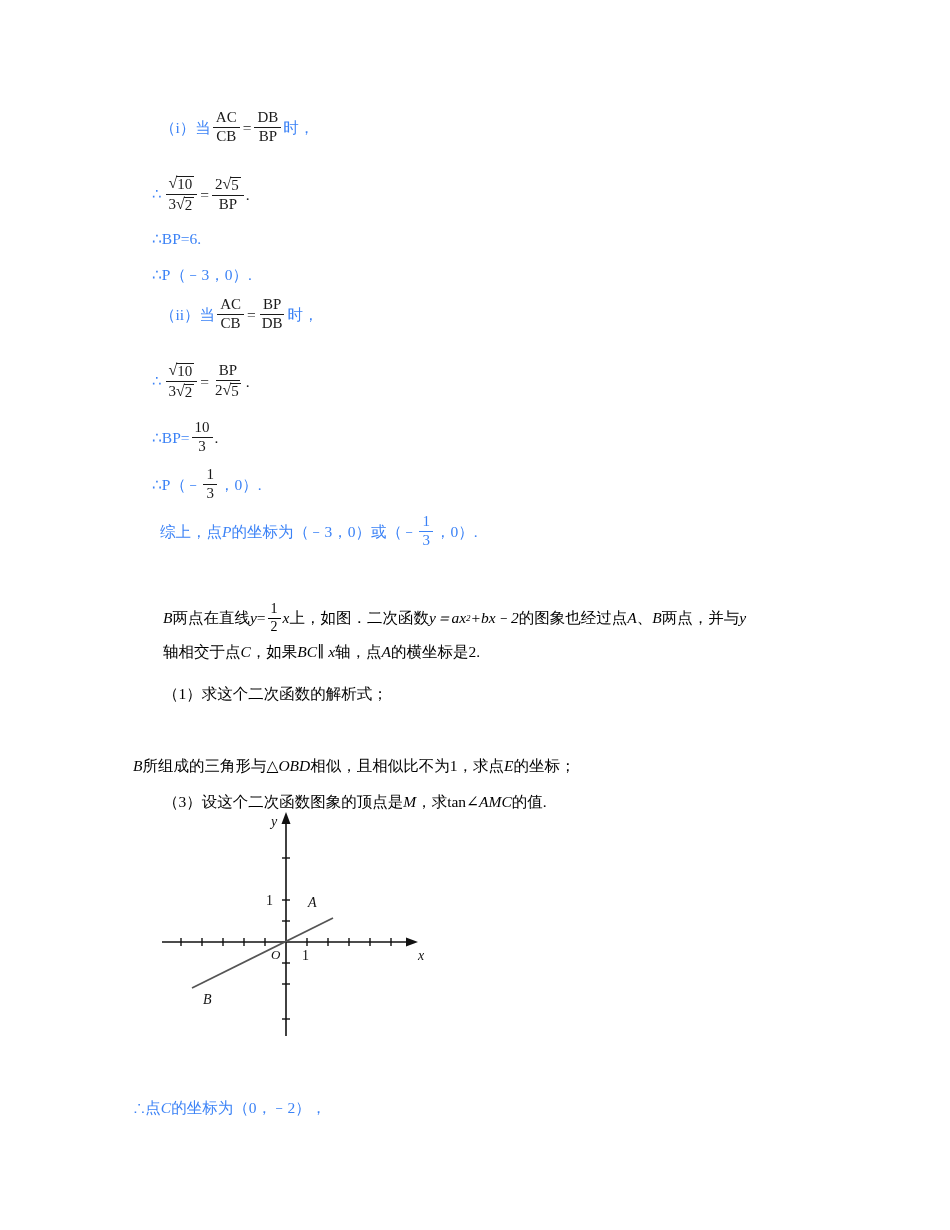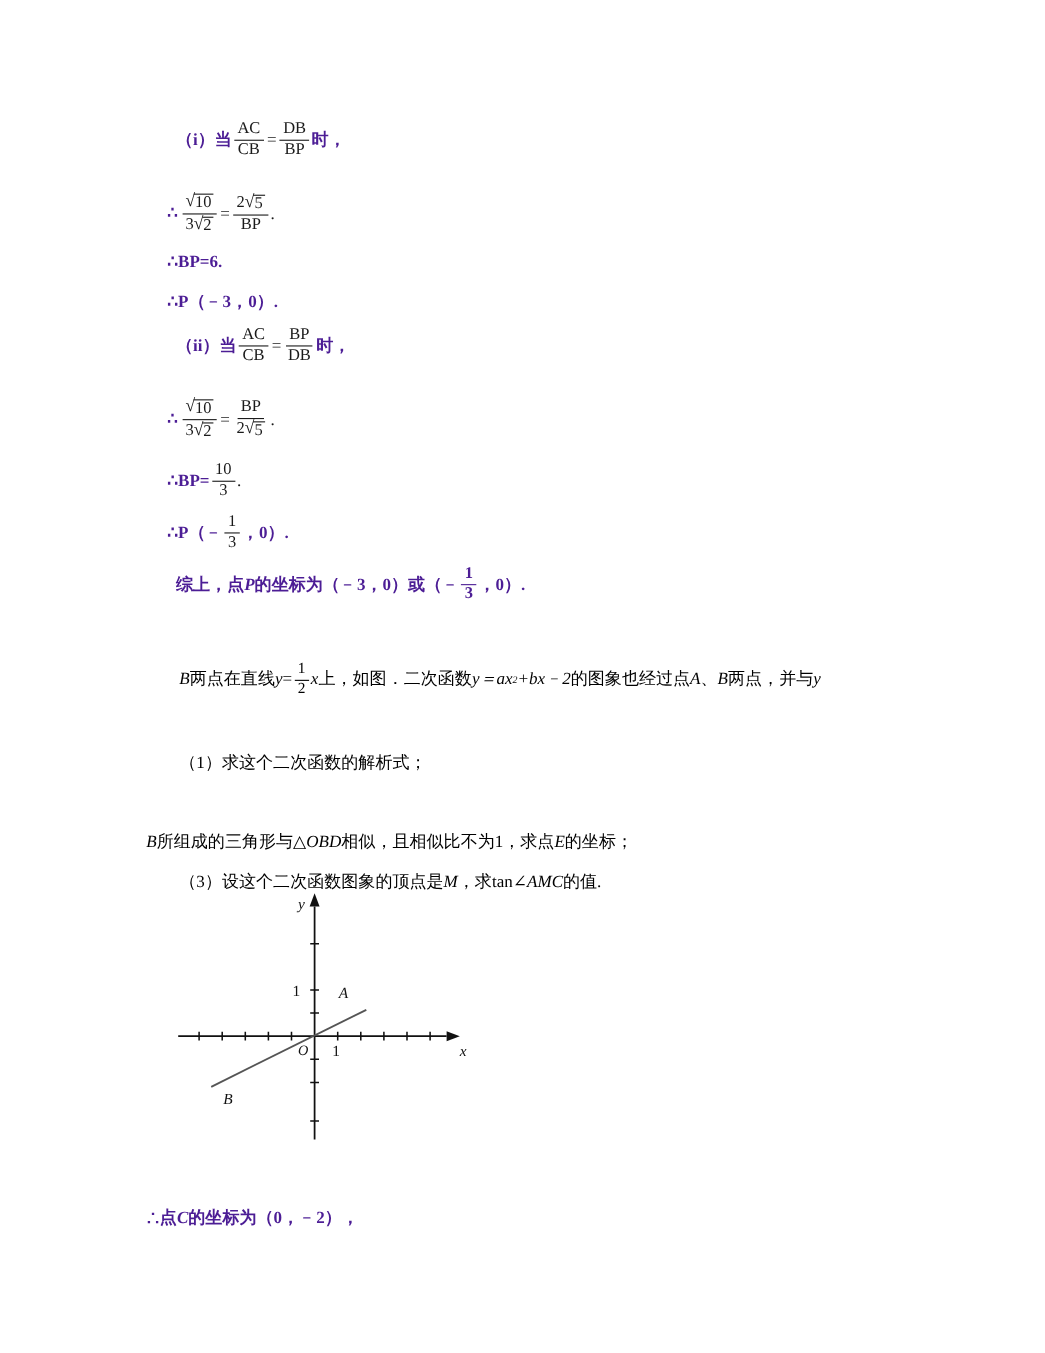--- a/index.html
+++ b/index.html
@@ -15,21 +15,21 @@
     color: #000000;
     overflow: hidden;
   }
   .page {
     position: absolute;
     left: 0; top: 0;
     width: 950px;
     height: 1230px;
     background: #fff;
   }
-  .red { color: #4c1d95; font-weight: bold; }
+  .red { color: #3b82f6; }
   .blk { color: #1a1a1a; }
 
   
   .line {
     position: absolute;
     white-space: nowrap;
     display: flex;
     align-items: center;
     font-size: 15.5px;
     line-height: 1;
@@ -242,20 +242,23 @@
       <span class="sup ital">2</span>
       <span class="ital">+bx﹣2</span>
       <span>的图象也经过点</span>
       <span class="ital">A</span>
       <span>、</span>
       <span class="ital">B</span>
       <span>两点，并与</span>
       <span class="ital">y</span>
   </div>
 
+  <div class="para" style="left:163px; top:644px;">
+    <span>轴相交于点</span><span class="ital">C</span><span>，如果</span><span class="ital">BC</span><span>∥ </span><span class="ital">x</span><span>轴，点</span><span class="ital">A</span><span>的横坐标是2.</span>
+  </div>
 
   <div class="para" style="left:163px; top:686px;">
     <span>（1）求这个二次函数的解析式；</span>
   </div>
 
 
   <div class="para" style="left:133px; top:758px;">
     <span class="ital">B</span><span>所组成的三角形与△</span><span class="ital">OBD</span><span>相似，且相似比不为1，求点</span><span class="ital">E</span><span>的坐标；</span>
   </div>
 

